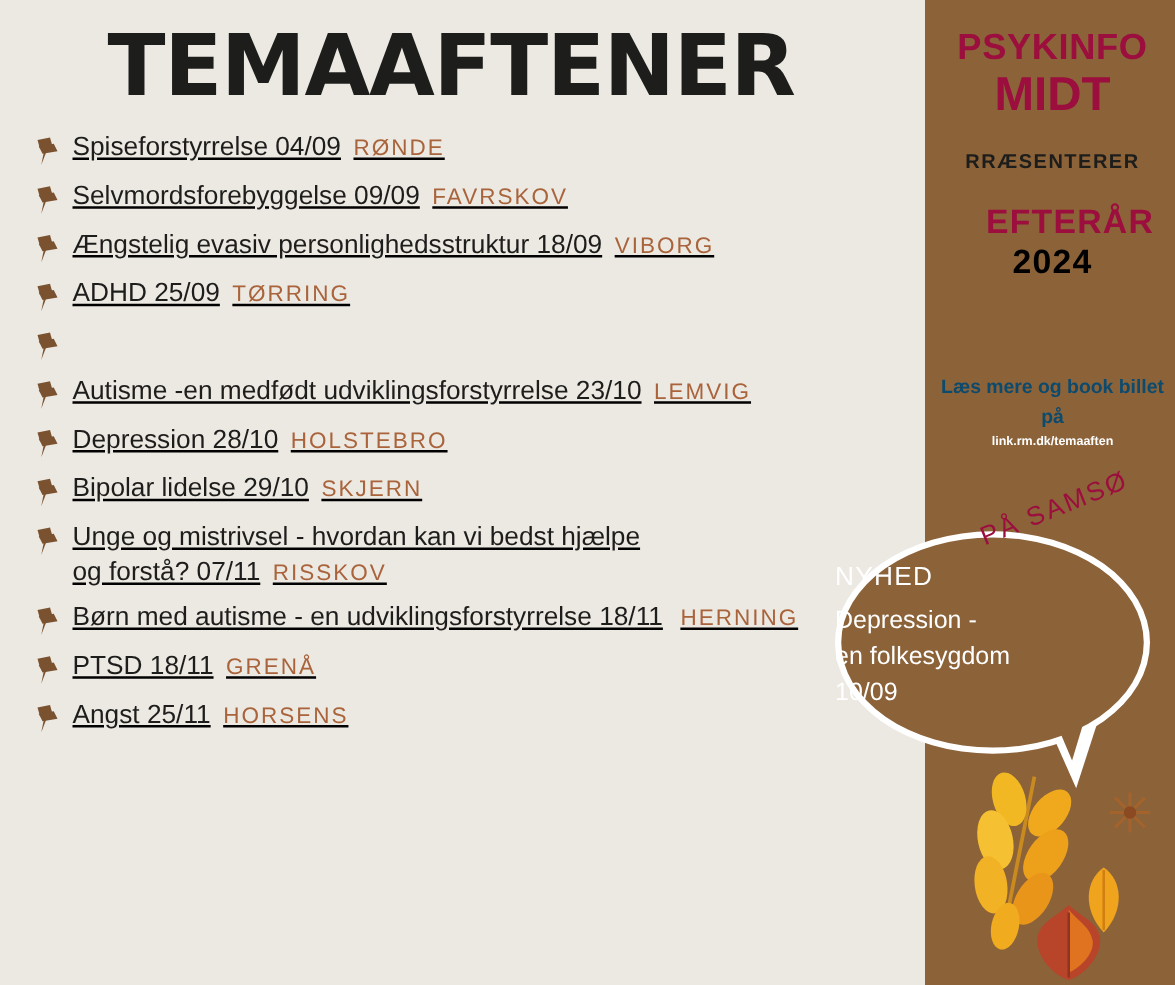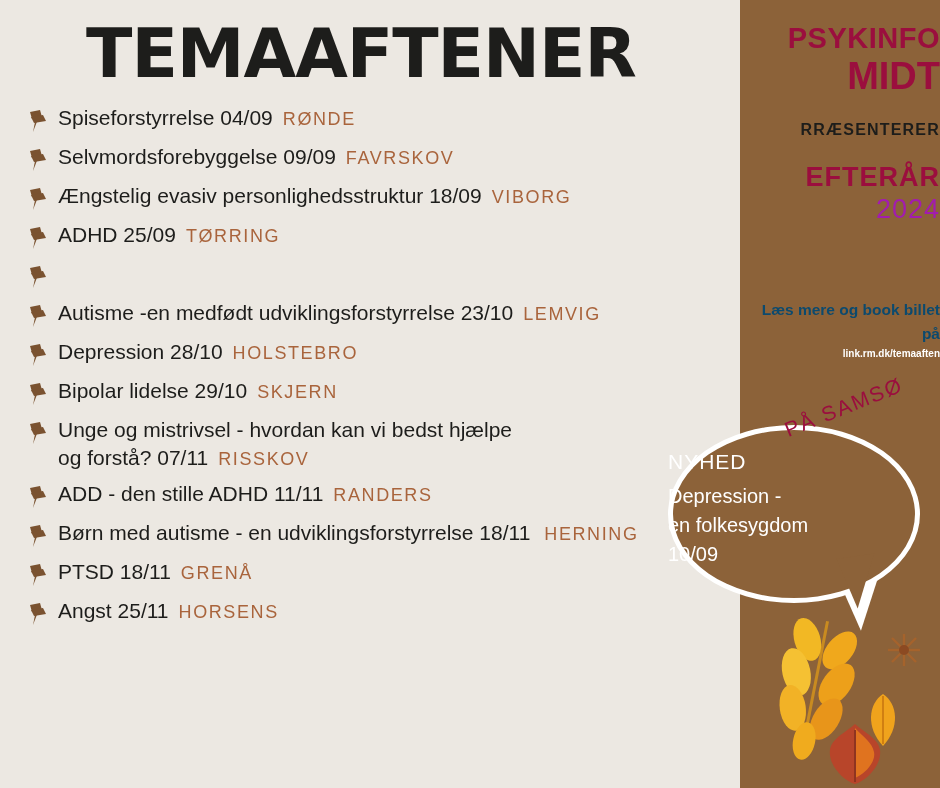--- a/index.html
+++ b/index.html
@@ -27,21 +27,21 @@
     right: 0;
     width: 200px;
     height: 788px;
     background: #8c6239;
   }
   .right-col-inner {
     position: absolute;
     top: 0;
     left: 0;
     width: 196px;
-    text-align: right;
+    text-align: center;
     color: #ffffff;
   }
   .brand-line1 {
     font-size: 29px;
     font-weight: bold;
     letter-spacing: 0.5px;
     color: #9b0e3e;
     margin-top: 22px;
     line-height: 1.15;
   }
@@ -62,22 +62,22 @@
     font-size: 27px;
     font-weight: bold;
     color: #9b0e3e;
     letter-spacing: 1px;
     margin-top: 22px;
     line-height: 1.2;
     padding-left: 28px;
   }
   .year {
     font-size: 27px;
-    font-weight: normal;
-    color: #a21caf;
+    font-weight: bold;
+    color: #000000;
     letter-spacing: 1px;
     line-height: 1.2;
   }
   .book-text {
     font-size: 15.5px;
     color: #0c4a6e;
     margin-top: 72px;
     line-height: 1.55;
     font-weight: bold;
   }
@@ -97,20 +97,21 @@
     letter-spacing: -1px;
     color: #1d1d1b;
     font-family: "DejaVu Sans", sans-serif;
   }
   
   .events {
     position: absolute;
     left: 24px;
     top: 104px;
     width: 740px;
+    text-decoration: underline;
   }
   .event {
     display: flex;
     align-items: flex-start;
     margin-bottom: 9px;
   }
   .pin {
     flex: 0 0 auto;
     width: 30px;
     height: 26px;
@@ -340,32 +341,20 @@
               <path d="M11 14 L13 13.6 L9 24 Z"></path>
             </g>
           </svg>
       </span>
       <span class="ev-text">
         <span>Unge og mistrivsel - hvordan kan vi bedst hjælpe</span>
         <span class="ev-line2"><span>og forstå? 07/11</span><span class="loc">RISSKOV</span></span>
       </span>
     </div>
 
-    <div class="event">
-      <span class="pin">
-        <svg width="30" height="26" viewBox="0 0 30 26">
-            <g fill="#7a5230">
-              <path d="M6 4 L16 2 L18 9 L8 11 Z"></path>
-              <path d="M7 9 L19 7 L22 13 L10 15 Z"></path>
-              <path d="M11 14 L13 13.6 L9 24 Z"></path>
-            </g>
-          </svg>
-      </span>
-      <span class="ev-text"><span>ADD - den stille ADHD 11/11</span><span class="loc">RANDERS</span></span>
-    </div>
 
     <div class="event">
       <span class="pin">
         <svg width="30" height="26" viewBox="0 0 30 26">
             <g fill="#7a5230">
               <path d="M6 4 L16 2 L18 9 L8 11 Z"></path>
               <path d="M7 9 L19 7 L22 13 L10 15 Z"></path>
               <path d="M11 14 L13 13.6 L9 24 Z"></path>
             </g>
           </svg>

